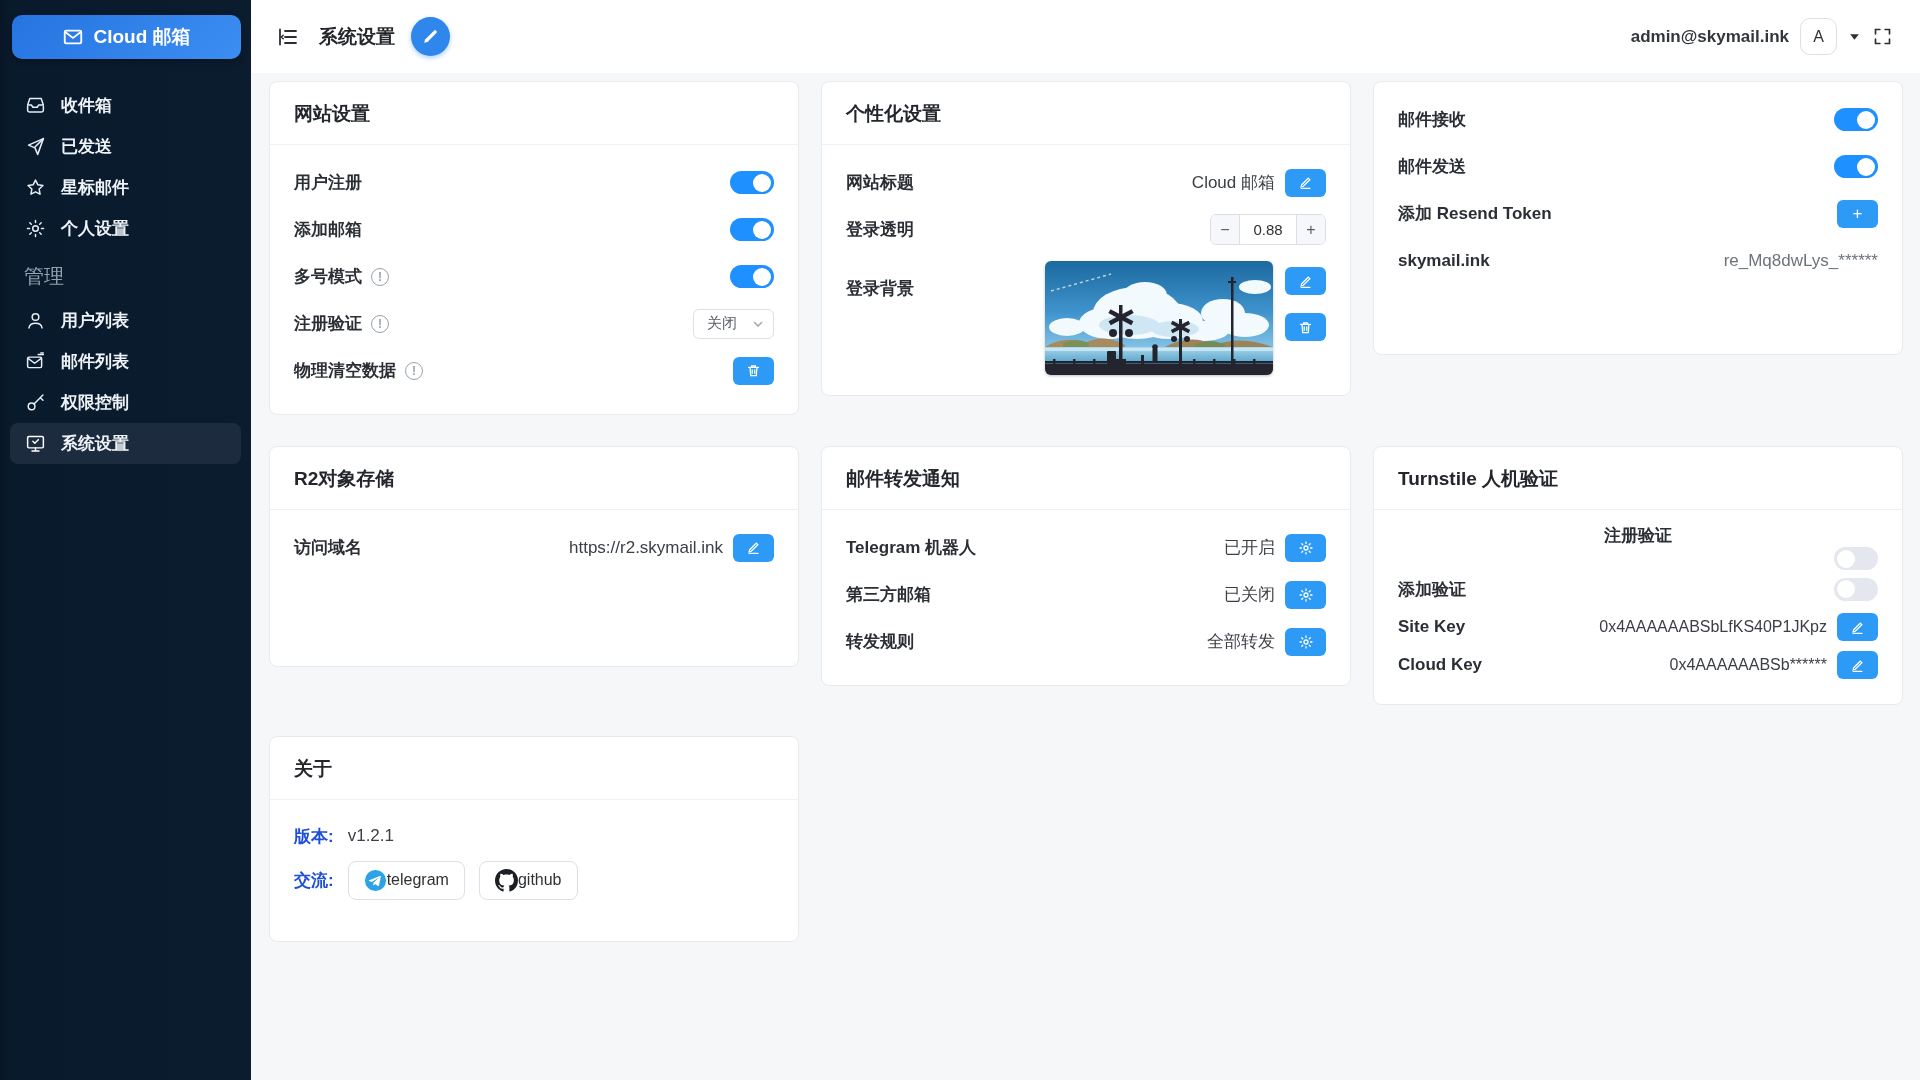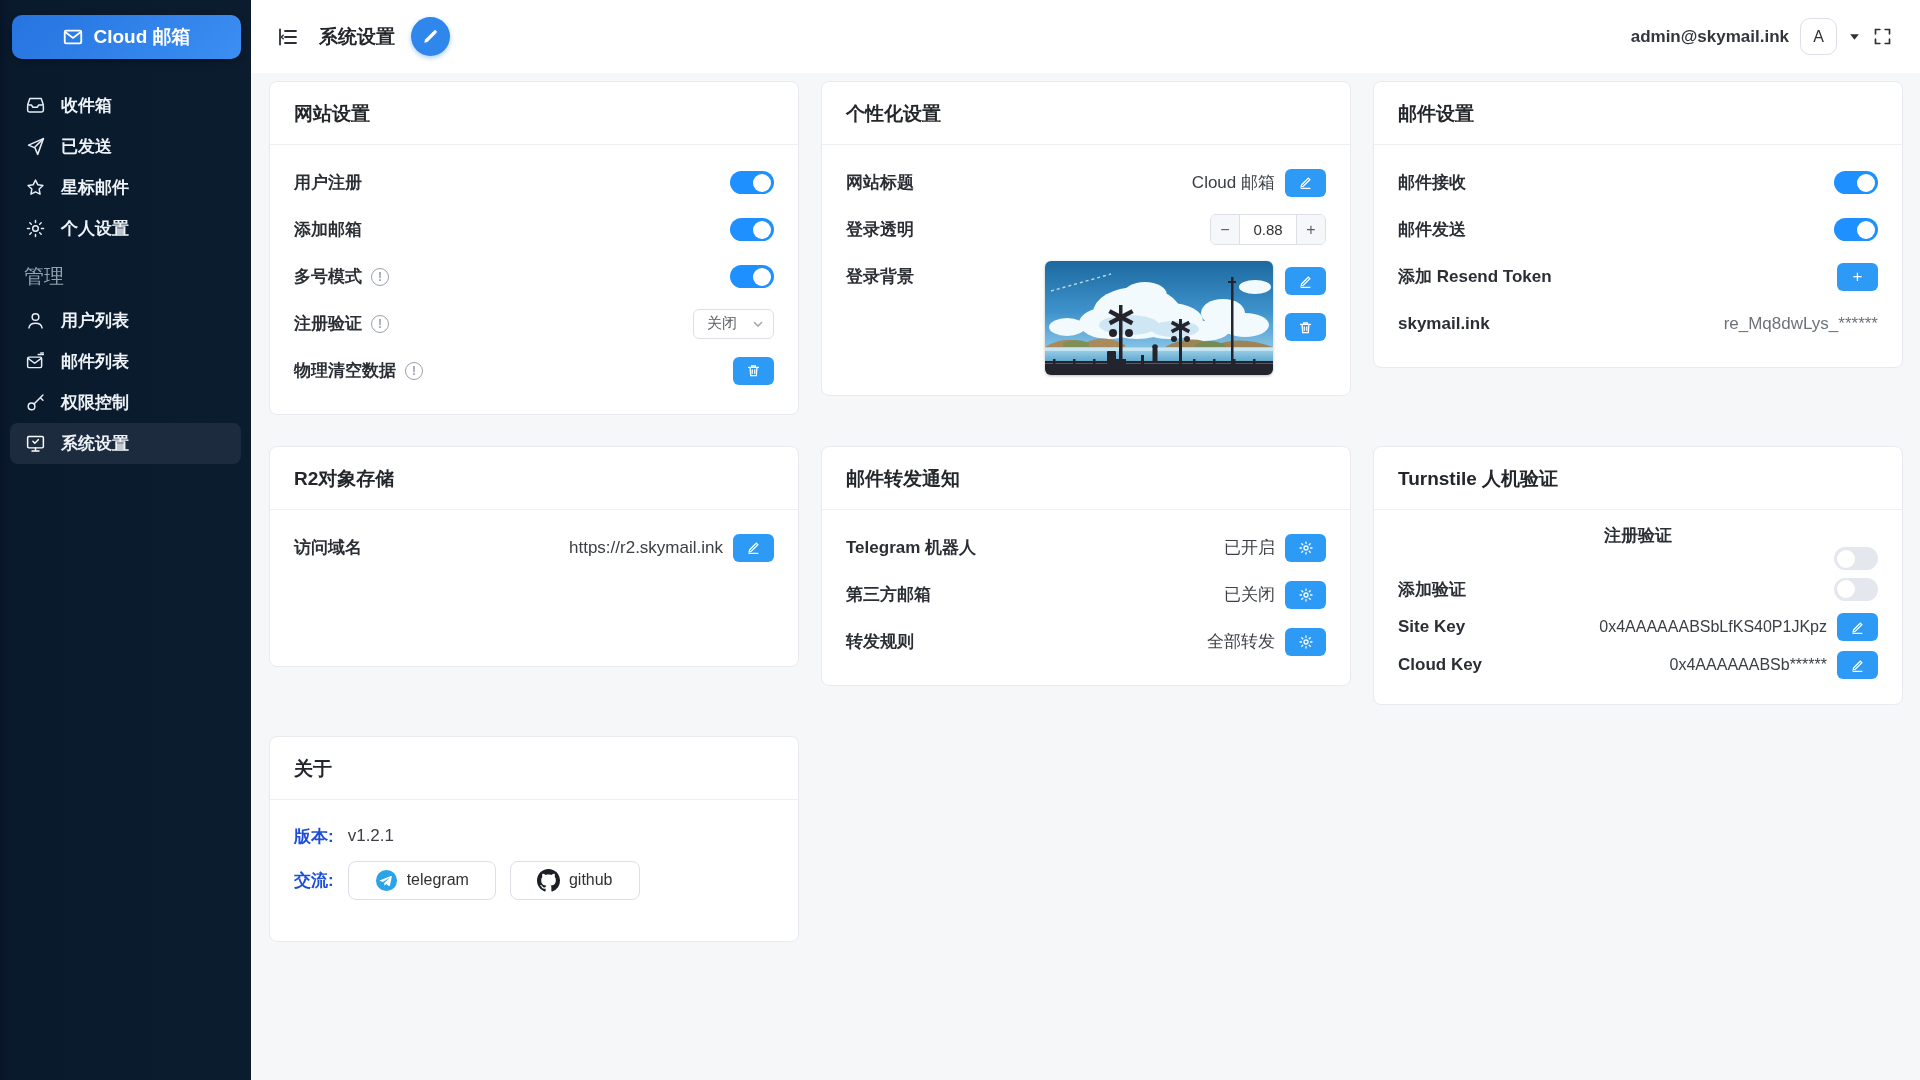--- a/index.html
+++ b/index.html
@@ -69,21 +69,21 @@
 
   
   .bg-row { display:flex; align-items:flex-start; }
   .bg-wrap { margin-left:auto; display:flex; gap:12px; }
   .thumb { width:228px; height:114px; border-radius:6px; overflow:hidden; box-shadow:0 1px 3px rgba(0,0,0,.25); }
   .thumb-btns { display:flex; flex-direction:column; gap:18px; padding-top:6px; }
 
   
   .about-row { display:flex; align-items:center; min-height:44px; gap:14px; }
   .about-lab { font-size:17px; font-weight:700; color:#1d4ed8; }
-  .chip { display:flex; align-items:center; gap:9px; border:1px solid #dcdfe6; border-radius:8px; background:#fff; padding:7px 26px; font-size:16px; color:#303133; cursor:pointer; }
+  .chip { display:flex; align-items:center; border:1px solid #dcdfe6; border-radius:8px; background:#fff; padding:7px 15px; font-size:16px; color:#303133; cursor:pointer; }
 </style>
 </head>
 <body>
 
 <div class="app">
 
   <aside class="sidebar">
     <div class="logo-btn">
       <span style="display:flex">
         <svg width="22" height="22" viewBox="0 0 24 24" fill="none" stroke="#fff" stroke-width="2">
@@ -296,21 +296,21 @@
               <span class="lab">登录透明</span>
               <span class="ctrl">
                 <span class="stepper">
                   <button class="step-btn minus">−</button>
                   <span class="step-val">0.88</span>
                   <button class="step-btn plus">+</button>
                 </span>
               </span>
             </div>
             <div class="row bg-row" style="align-items:flex-start; padding-top:8px;">
-              <span class="lab" style="padding-top:4px;">登录背景</span>
+              <span class="lab" style="padding-top:4px;margin-top:12px;">登录背景</span>
               <span class="bg-wrap">
                 <span class="thumb">
                   <svg width="228" height="114" viewBox="0 0 228 114">
                     <defs>
                       <linearGradient id="sky" x1="0" y1="0" x2="0" y2="1">
                         <stop offset="0" stop-color="#1c699f"></stop>
                           <stop offset="0.45" stop-color="#3f93cc"></stop>
                           <stop offset="0.8" stop-color="#8cc8e8"></stop>
                       </linearGradient>
                       <linearGradient id="water" x1="0" y1="0" x2="0" y2="1">
@@ -394,21 +394,20 @@
                         </svg>
                       </span>
                   </button>
                 </span>
               </span>
             </div>
           </div>
         </section>
 
         <section class="card h274">
-          <div class="card-h">邮件设置</div>
           <div class="card-b">
             <div class="row">
               <span class="lab">邮件接收</span>
               <span class="ctrl">
                   <span class="toggle on">
                     <span class="knob"></span>
                   </span>
                 </span>
             </div>
             <div class="row">

